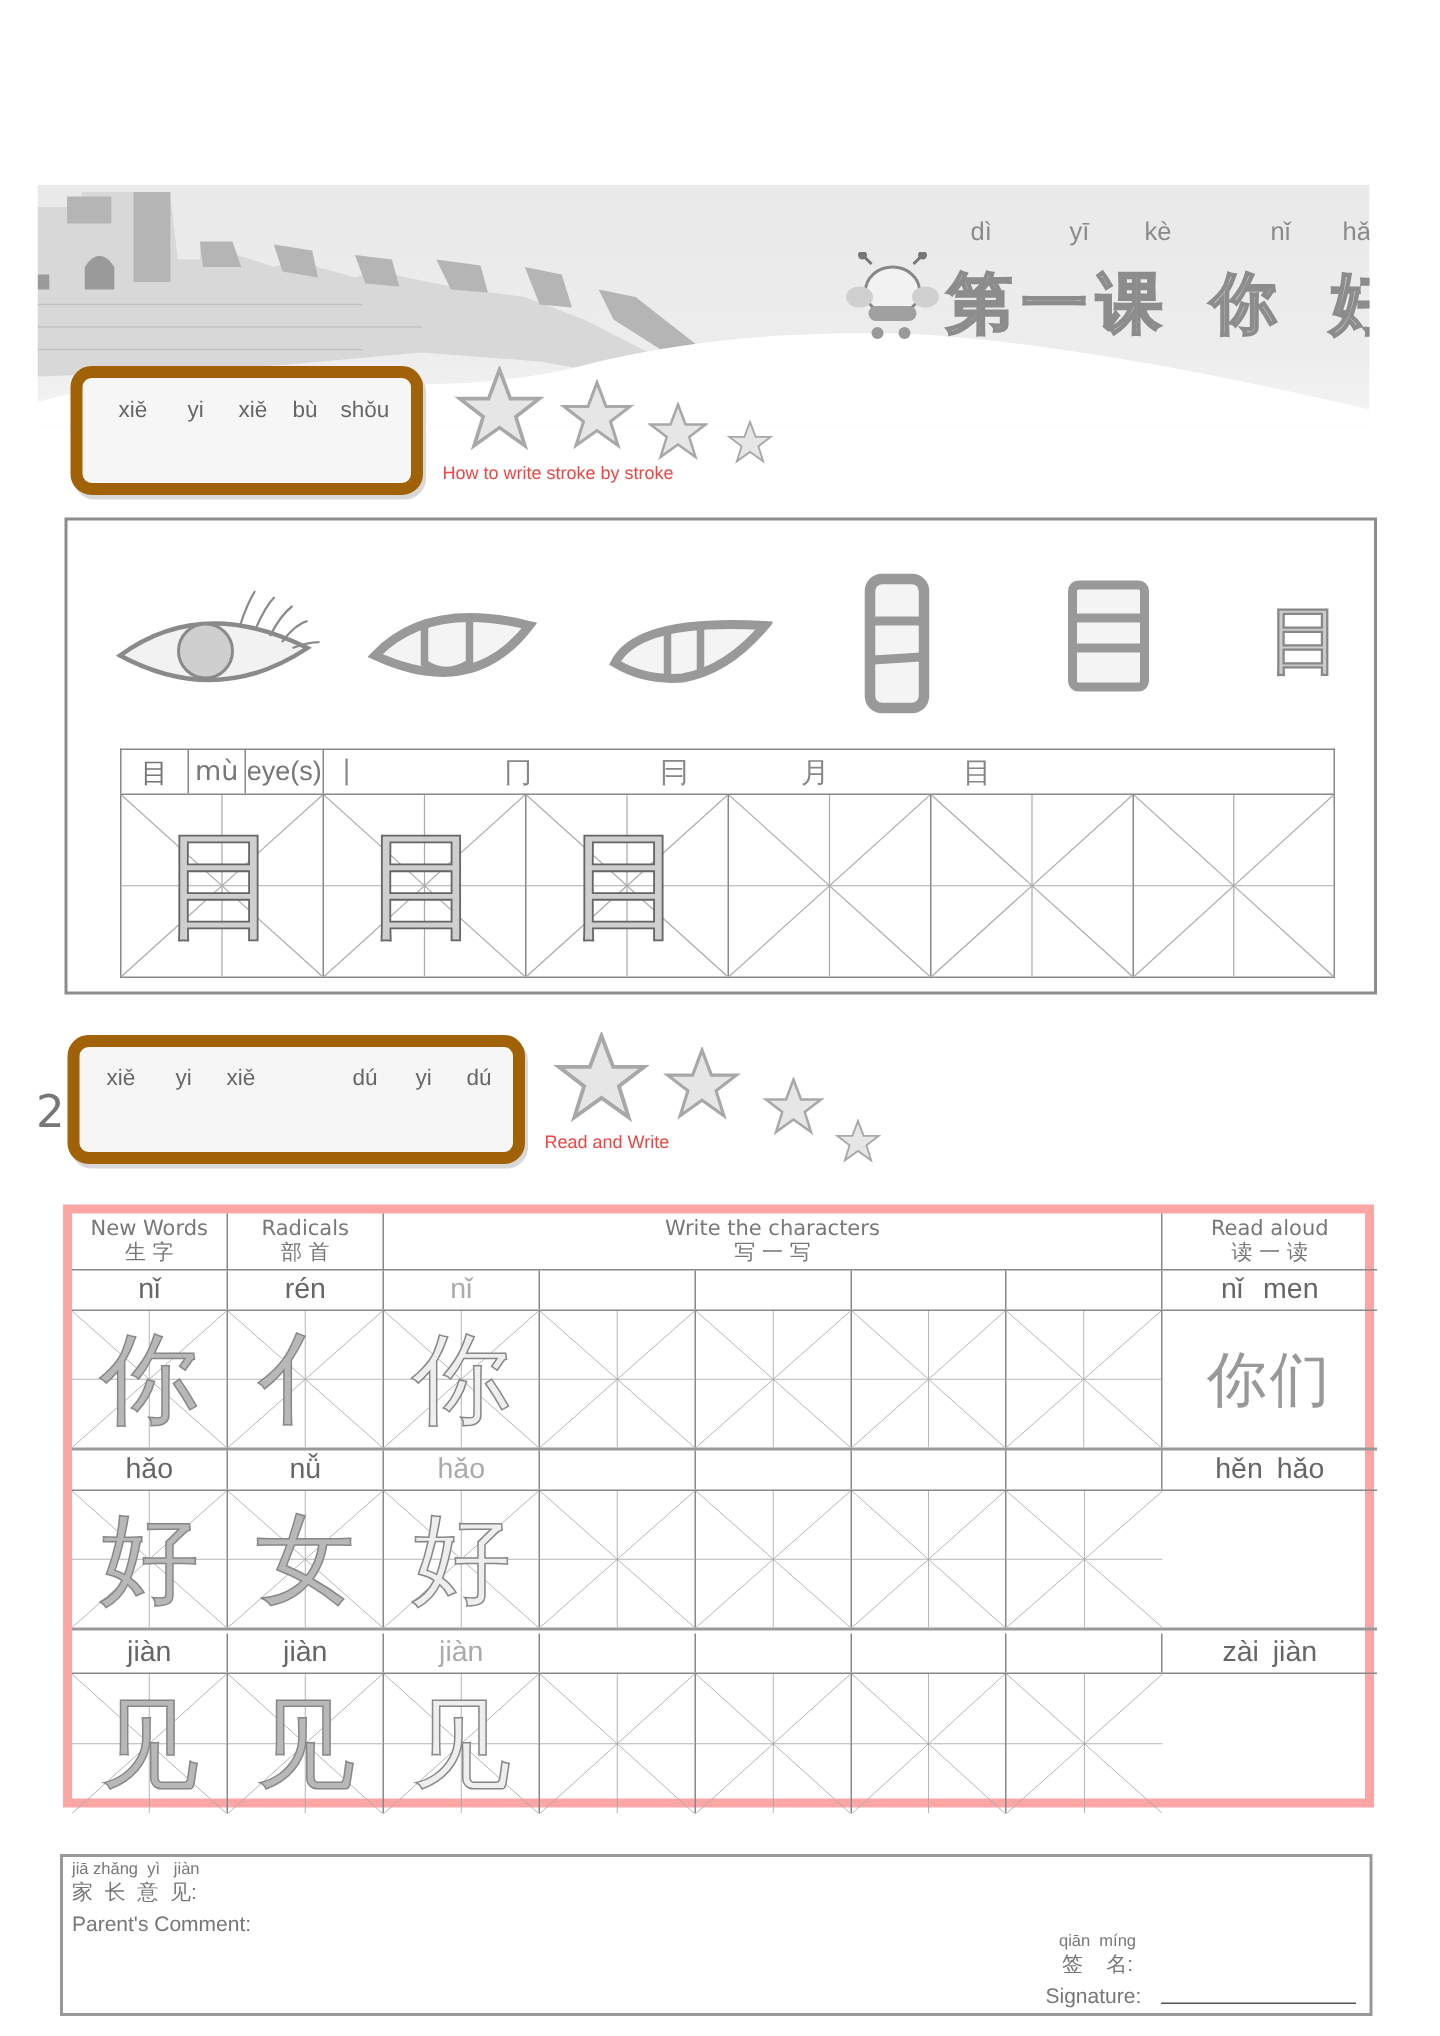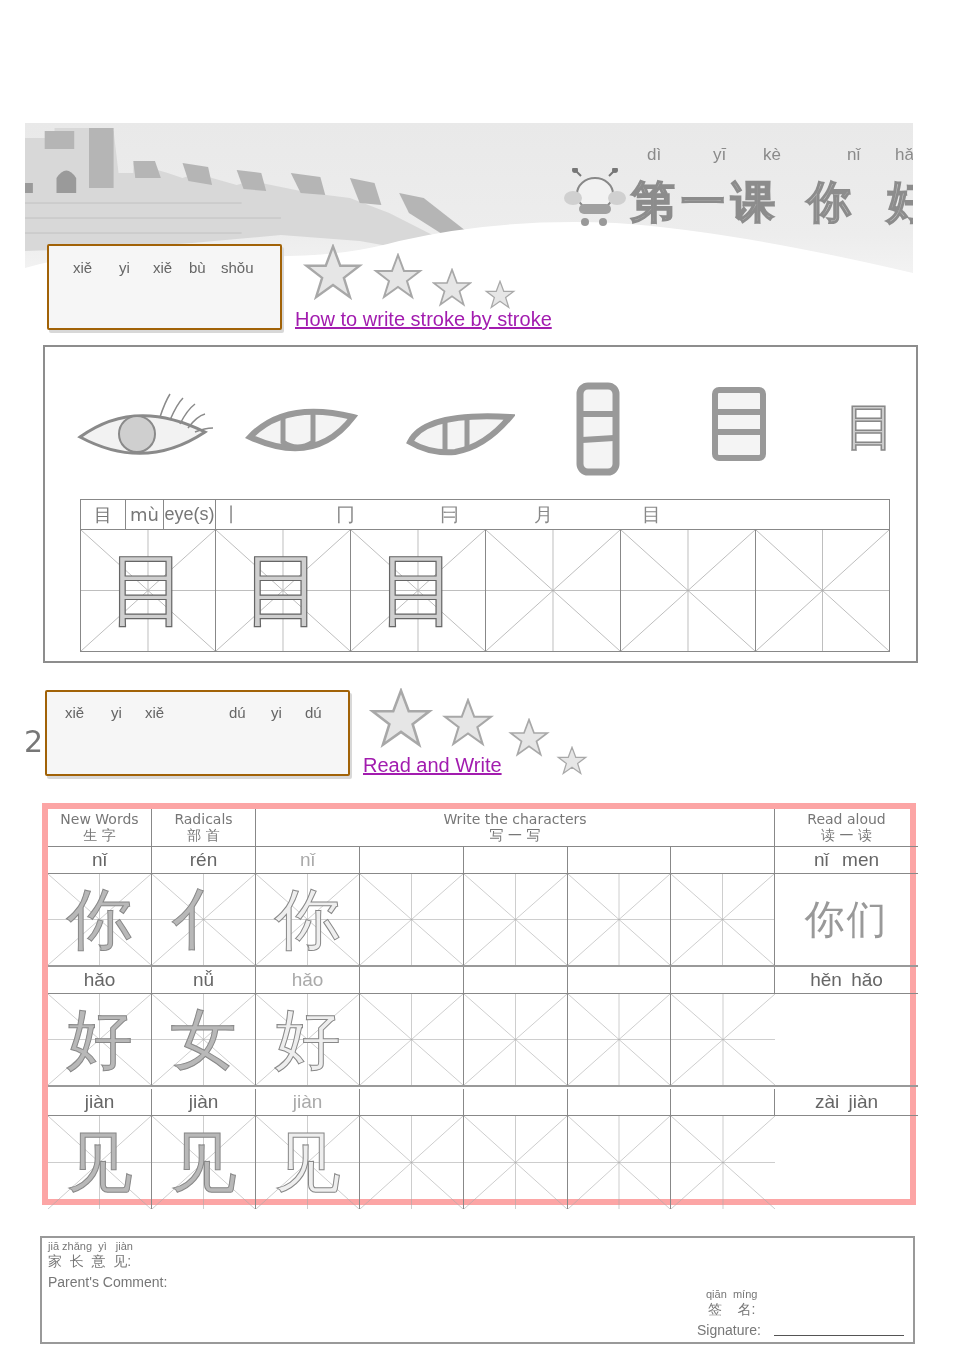--- a/index.html
+++ b/index.html
@@ -10,26 +10,26 @@
   .banner { position: absolute; left: 25px; top: 75px; width: 888px; height: 160px; overflow: hidden; margin-top: 48px; }
   .banner-bg { position: absolute; inset: 0; background: linear-gradient(180deg,#e9e9e9 0%,#ededed 70%,#f4f4f4 100%); }
   .banner-wave { position: absolute; left: 0; bottom: 0; width: 100%; height: 100%; }
   .bee { position: absolute; left: 538px; top: 45px; width: 64px; height: 60px; }
   .title-wrap { position: absolute; left: 604px; top: 22px; width: 300px; height: 90px; }
   .title-py { position: absolute; top: 0; font-size: 17px; color: #8a8a8a; font-family: "Liberation Sans", sans-serif; }
   .title-ch { position: absolute; top: 28px; font-size: 44px; font-weight: bold; color: #c8c8c8;
               -webkit-text-stroke: 1.5px #8c8c8c; letter-spacing: 2px; font-family: "DejaVu Sans", sans-serif; }
 
   
-  .badge { position: absolute; border: 2px solid #a16207; border-radius: 2px; background: #f6f6f6;
+  .badge { position: absolute; border: 8px solid #a16207; border-radius: 14px; background: #f6f6f6;
            box-shadow: 2px 3px 0 #d8d8d8; }
   .badge-py { position: absolute; font-size: 15px; color: #666; font-family: "Liberation Sans", sans-serif; }
   .badge-ch { position: absolute; font-size: 34px; font-weight: bold; color: #9a9a9a;
               -webkit-text-stroke: 1px #555; letter-spacing: 1px; }
-  .sub-en { position: absolute; font-size: 20px; color: #a21caf; font-family: "Liberation Sans", sans-serif; text-decoration: underline; }
+  .sub-en { position: absolute; font-size: 12px; color: #ef4444; font-family: "Liberation Sans", sans-serif; }
   .star { position: absolute; }
 
   
   .box1 { position: absolute; left: 43px; top: 345px; width: 875px; height: 318px; border: 2px solid #8d8d8d; }
   .evo { position: absolute; top: 25px; height: 110px; }
   .stroke-row { position: absolute; left: 35px; top: 152px; width: 810px; height: 30px; border: 1px solid #888; border-bottom: none; display: flex; }
   .sr-cell { border-right: 1px solid #888; height: 100%; display: flex; align-items: center; justify-content: center; font-size: 18px; color: #777; }
   .sr-steps { position: relative; flex: 1; }
   .sr-step { position: absolute; top: 2px; font-size: 19px; color: #888; }
   .grid1 { position: absolute; left: 35px; top: 182px; width: 810px; height: 123px; border: 1px solid #888; display: flex; }

